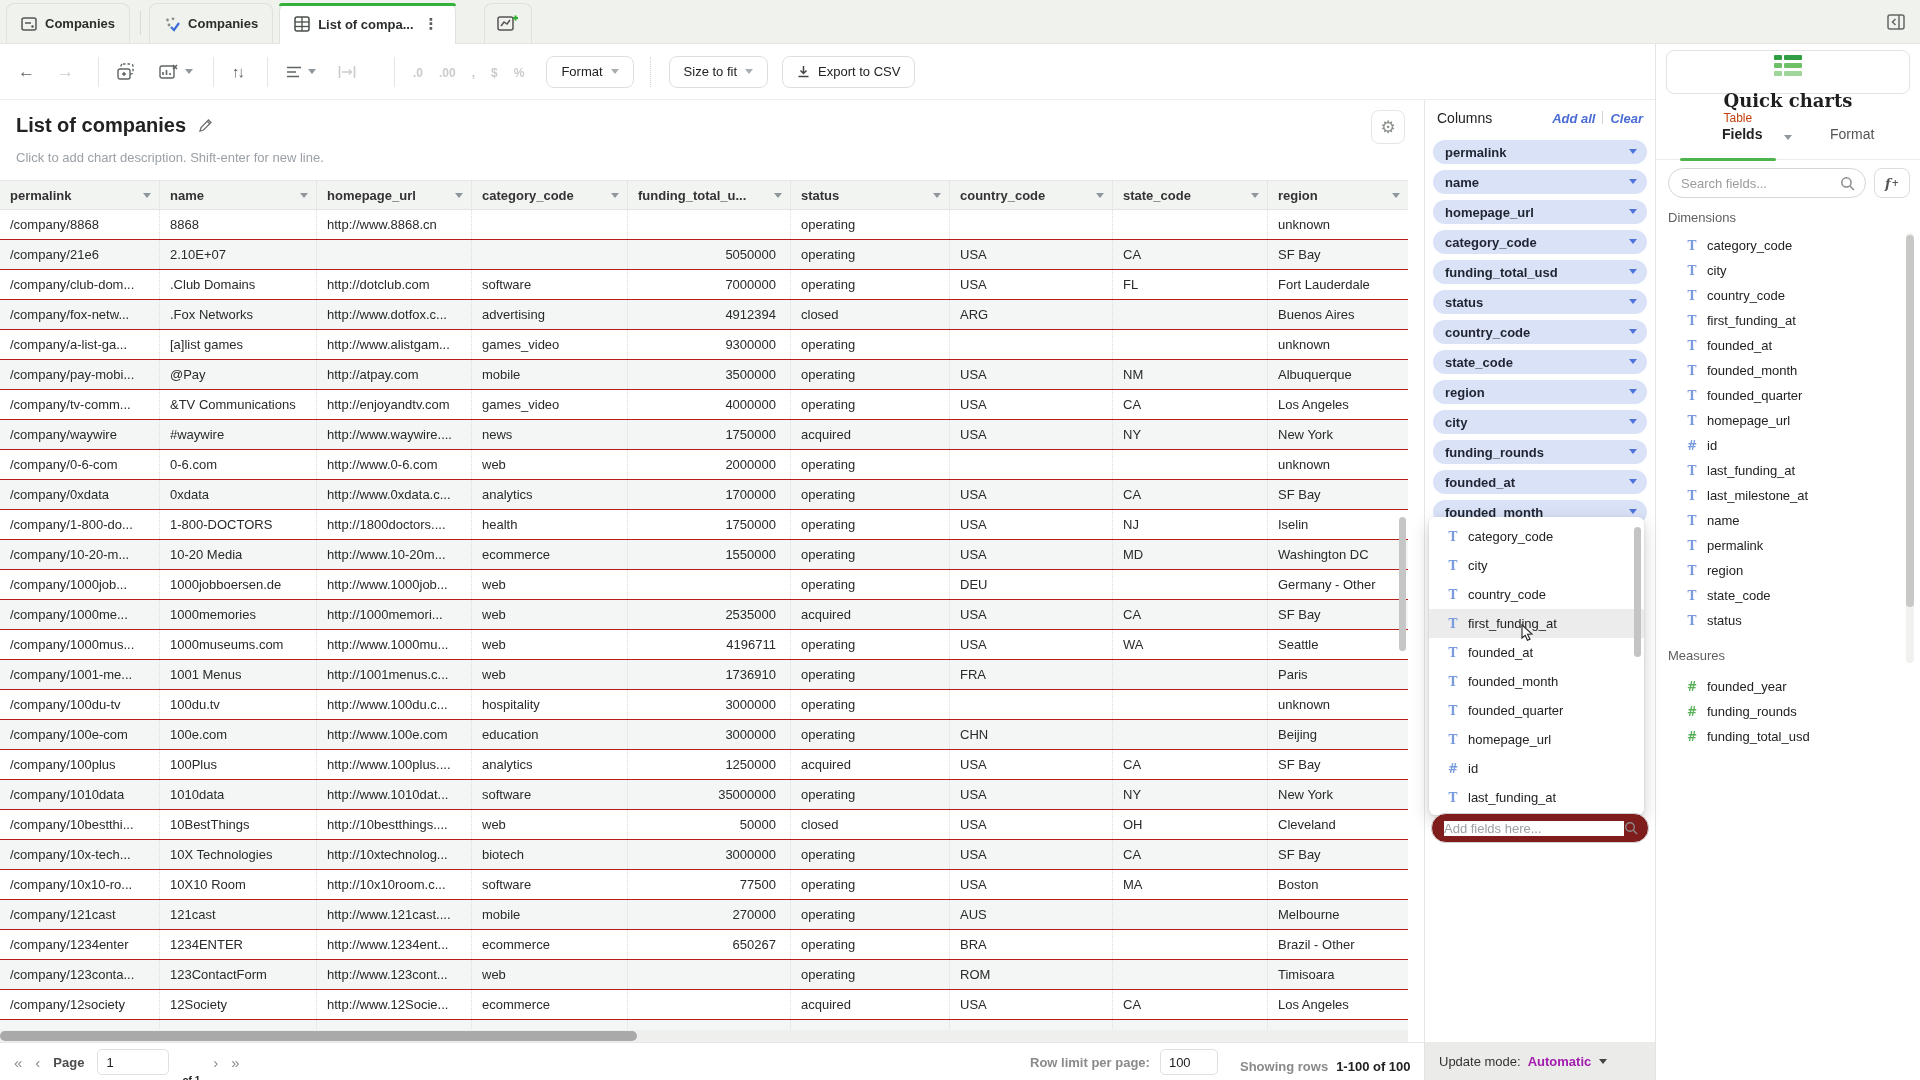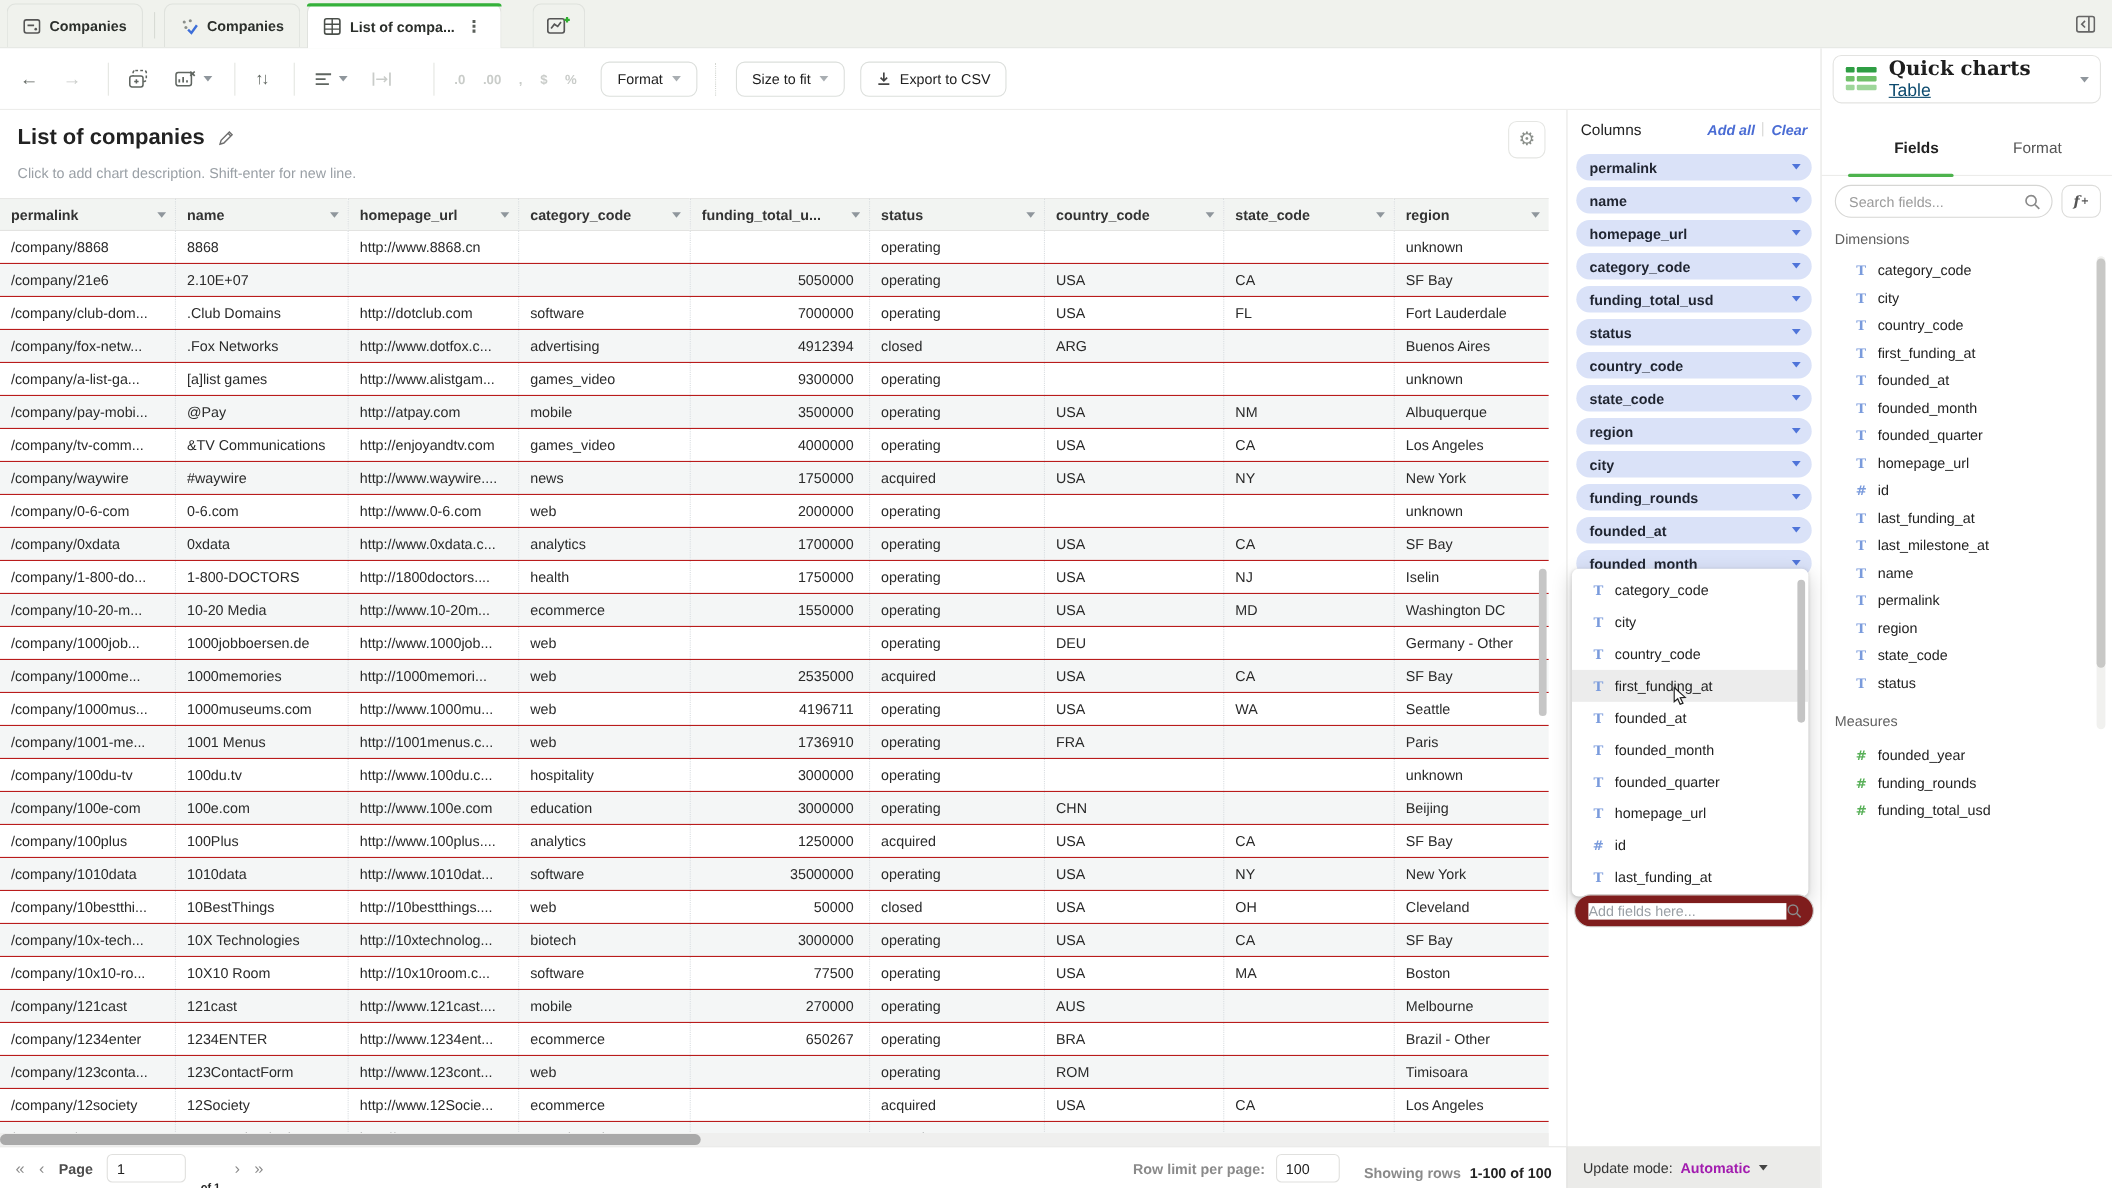--- a/index.html
+++ b/index.html
@@ -83,24 +83,24 @@
   .addfields { position:absolute; left:6px; right:6px; top:713px; height:30px; border:1px solid #d2d2d0; border-radius:15px; display:flex; align-items:center; padding:0 10px 0 12px; background:#7f1d1d; z-index:7; }
   .addfields input { border:none; outline:none; flex:1; font-size:13px; color:#222; font-family:inherit; }
   .addfields input::placeholder { color:#9aa0a6; }
   .update-strip { position:absolute; right:0; bottom:0; width:231px; height:38px; background:#ebebe9; border-left:1px solid #e2e2e0; display:flex; align-items:center; gap:7px; padding-left:14px; }
   .um-label { font-size:13px; color:#333; }
   .um-value { font-size:13px; font-weight:600; color:#a21caf; display:flex; align-items:center; gap:8px; cursor:pointer; }
   .um-caret { width:0; height:0; border-left:4px solid transparent; border-right:4px solid transparent; border-top:5px solid #444; }
 
   
   .quick-panel { position:absolute; top:44px; right:0; width:265px; height:1036px; background:#fff; border-left:1px solid #e4e4e2; }
-  .qc-card { position:absolute; top:6px; left:10px; right:10px; height:44px; border:1px solid #e3e3e1; border-radius:8px; display:flex; align-items:center; gap:10px; padding:0 10px; cursor:pointer; background:#fff; }
+  .qc-card { position:absolute; top:6px; left:10px; right:10px; height:44px; border:1px solid #e3e3e1; border-radius:8px; display:flex; align-items:center; gap:10px; padding:0 10px; cursor:pointer; background:#fff;flex-direction:column; }
   .qc-titlebox { flex:1; line-height:1.1; }
   .qc-title { font-family:"DejaVu Serif",serif; font-size:18px; font-weight:700; color:#1e1e1e; }
-  .qc-sub { font-size:16px; color:#0c4a6e; margin-top:1px;text-decoration:underline; }
+  .qc-sub { font-size:12px; color:#c2410c; margin-top:1px; }
   .qc-tabs { position:absolute; top:72px; left:0; right:0; height:44px; border-bottom:1px solid #ececea; }
   .qc-tab { position:absolute; top:10px; font-size:14px; cursor:pointer;padding-left:24px; }
   .qc-tab.fields { left:42px; font-weight:700; color:#222; }
   .qc-tab.format { left:150px; color:#555; }
   .qc-underline { position:absolute; left:24px; bottom:-2px; width:96px; height:3px; background:#4db34d; border-radius:2px; }
   .qc-search-row { position:absolute; top:124px; left:12px; right:10px; display:flex; gap:8px; }
   .qc-search { flex:1; height:30px; border:1px solid #d6d6d4; border-radius:15px; display:flex; align-items:center; padding:0 10px 0 12px; }
   .qc-search input { border:none; outline:none; flex:1; width:100%; font-size:13px; color:#222; font-family:inherit; }
   .qc-search input::placeholder { color:#9b9b9b; }
   .fx-btn { width:36px; height:30px; border:1px solid #dcdcda; border-radius:8px; display:flex; align-items:center; justify-content:center; font-size:13px; color:#555; cursor:pointer; font-family:"DejaVu Serif",serif; font-style:italic; font-weight:700; }

